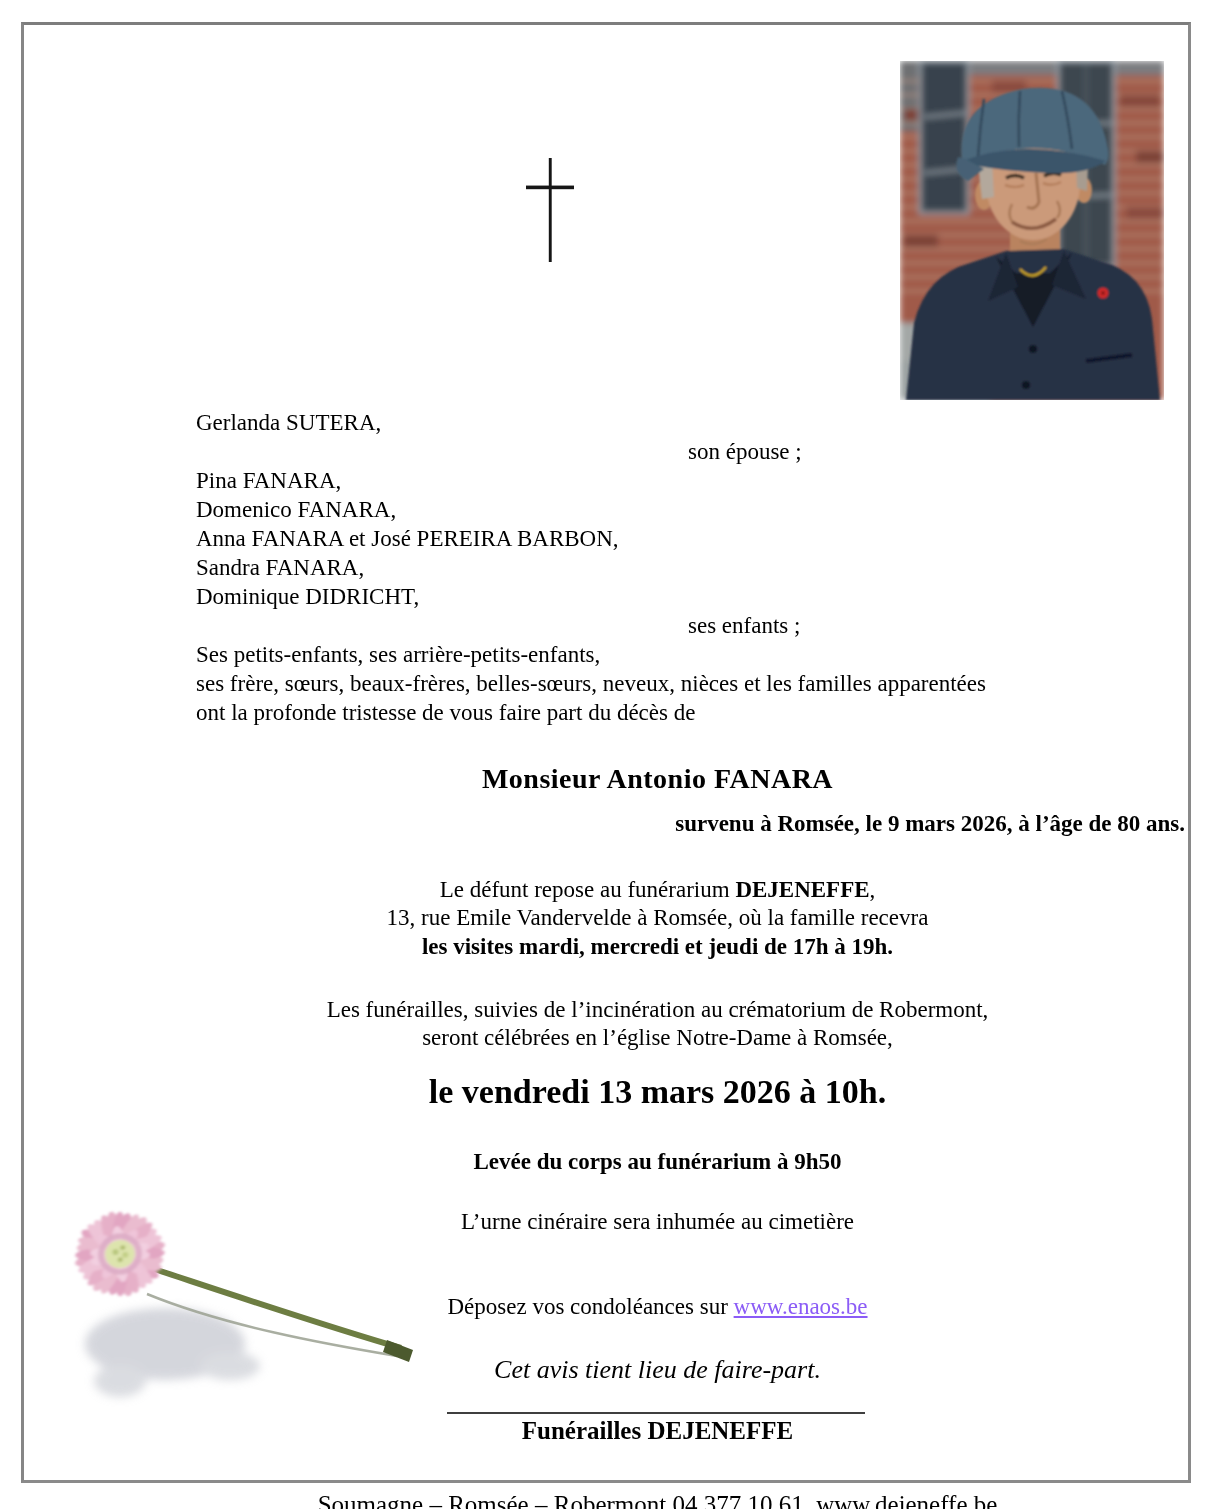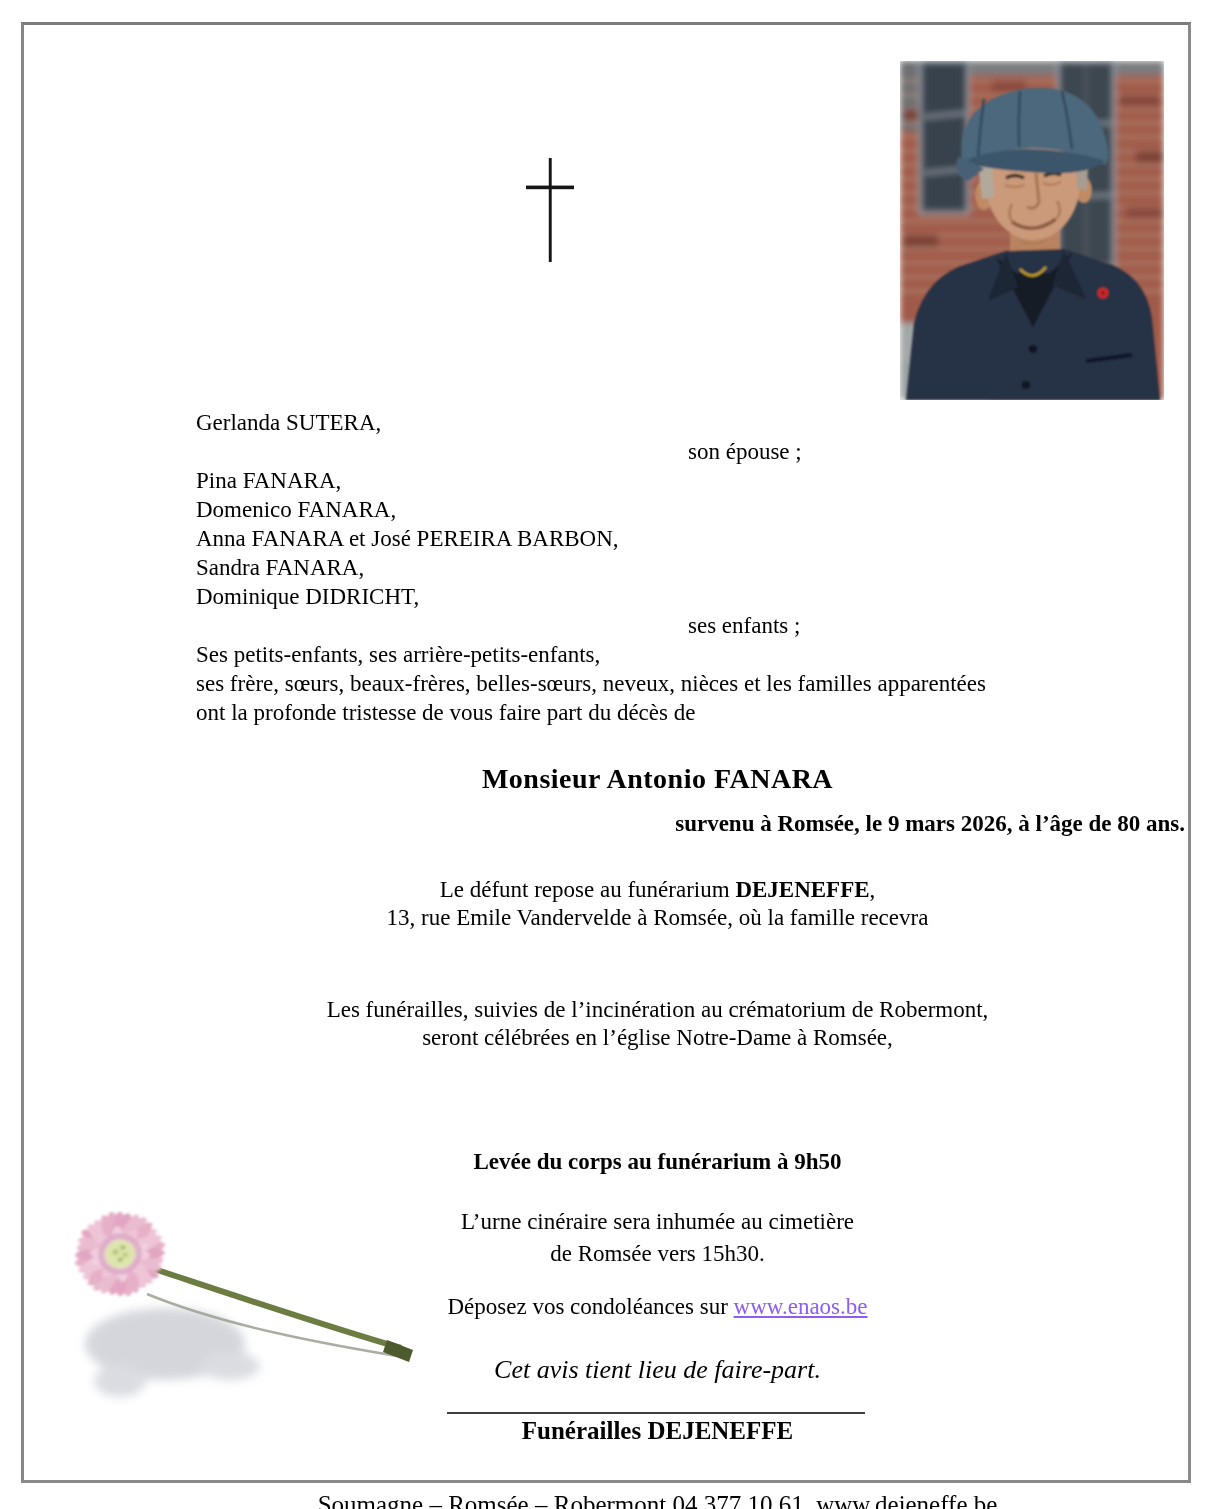--- a/index.html
+++ b/index.html
@@ -144,26 +144,27 @@
   <div class="abs fam indent" style="top:611px;">ses enfants ;</div>
   <div class="abs fam" style="top:640px;">Ses petits-enfants, ses arrière-petits-enfants,</div>
   <div class="abs fam" style="top:669px;">ses frère, sœurs, beaux-frères, belles-sœurs, neveux, nièces et les familles apparentées</div>
   <div class="abs fam" style="top:698px;">ont la profonde tristesse de vous faire part du décès de</div>
 
   <div class="abs c title" style="top:764px;">Monsieur Antonio FANARA</div>
   <div class="abs c b" style="top:809px;text-align:right;">survenu à Romsée, le 9 mars 2026, à l’âge de 80 ans.</div>
 
   <div class="abs c" style="top:875px;"><span>Le défunt repose au funérarium </span><span class="b">DEJENEFFE</span><span>,</span></div>
   <div class="abs c" style="top:903px;">13, rue Emile Vandervelde à Romsée, où la famille recevra</div>
+  <div class="abs c b" style="top:932px;">les visites mardi, mercredi et jeudi de 17h à 19h.</div>
 
   <div class="abs c" style="top:995px;font-family:Liberation Serif, serif;">Les funérailles, suivies de l’incinération au crématorium de Robermont,</div>
   <div class="abs c" style="top:1023px;">seront célébrées en l’église Notre-Dame à Romsée,</div>
+  <div class="abs c datetime" style="top:1077px;">le vendredi 13 mars 2026 à 10h.</div>
   <div class="abs c b" style="top:1147px;">Levée du corps au funérarium à 9h50</div>
   <div class="abs c" style="top:1207px;">L’urne cinéraire sera inhumée au cimetière</div>
-  <div class="abs c" style="top:1239px;">de Romsée vers 15h30.</div>
 
   <div class="abs c" style="top:1292px;"><span>Déposez vos condoléances sur </span><a class="link">www.enaos.be</a></div>
 
   <div class="abs c notice" style="top:1355px;">Cet avis tient lieu de faire-part.</div>
 
   <div class="abs divider" style="left:447px;top:1412px;width:418px;"></div>
   <div class="abs c foot b" style="top:1416px;">Funérailles DEJENEFFE</div>
   <div class="abs c foot" style="top:1446px;margin-top:44px;">Soumagne – Romsée – Robermont 04.377.10.61. www.dejeneffe.be</div>
 
   <svg class="abs" style="left:25px;top:1176px;" width="420" height="245" viewBox="0 0 420 245" aria-hidden="true">

